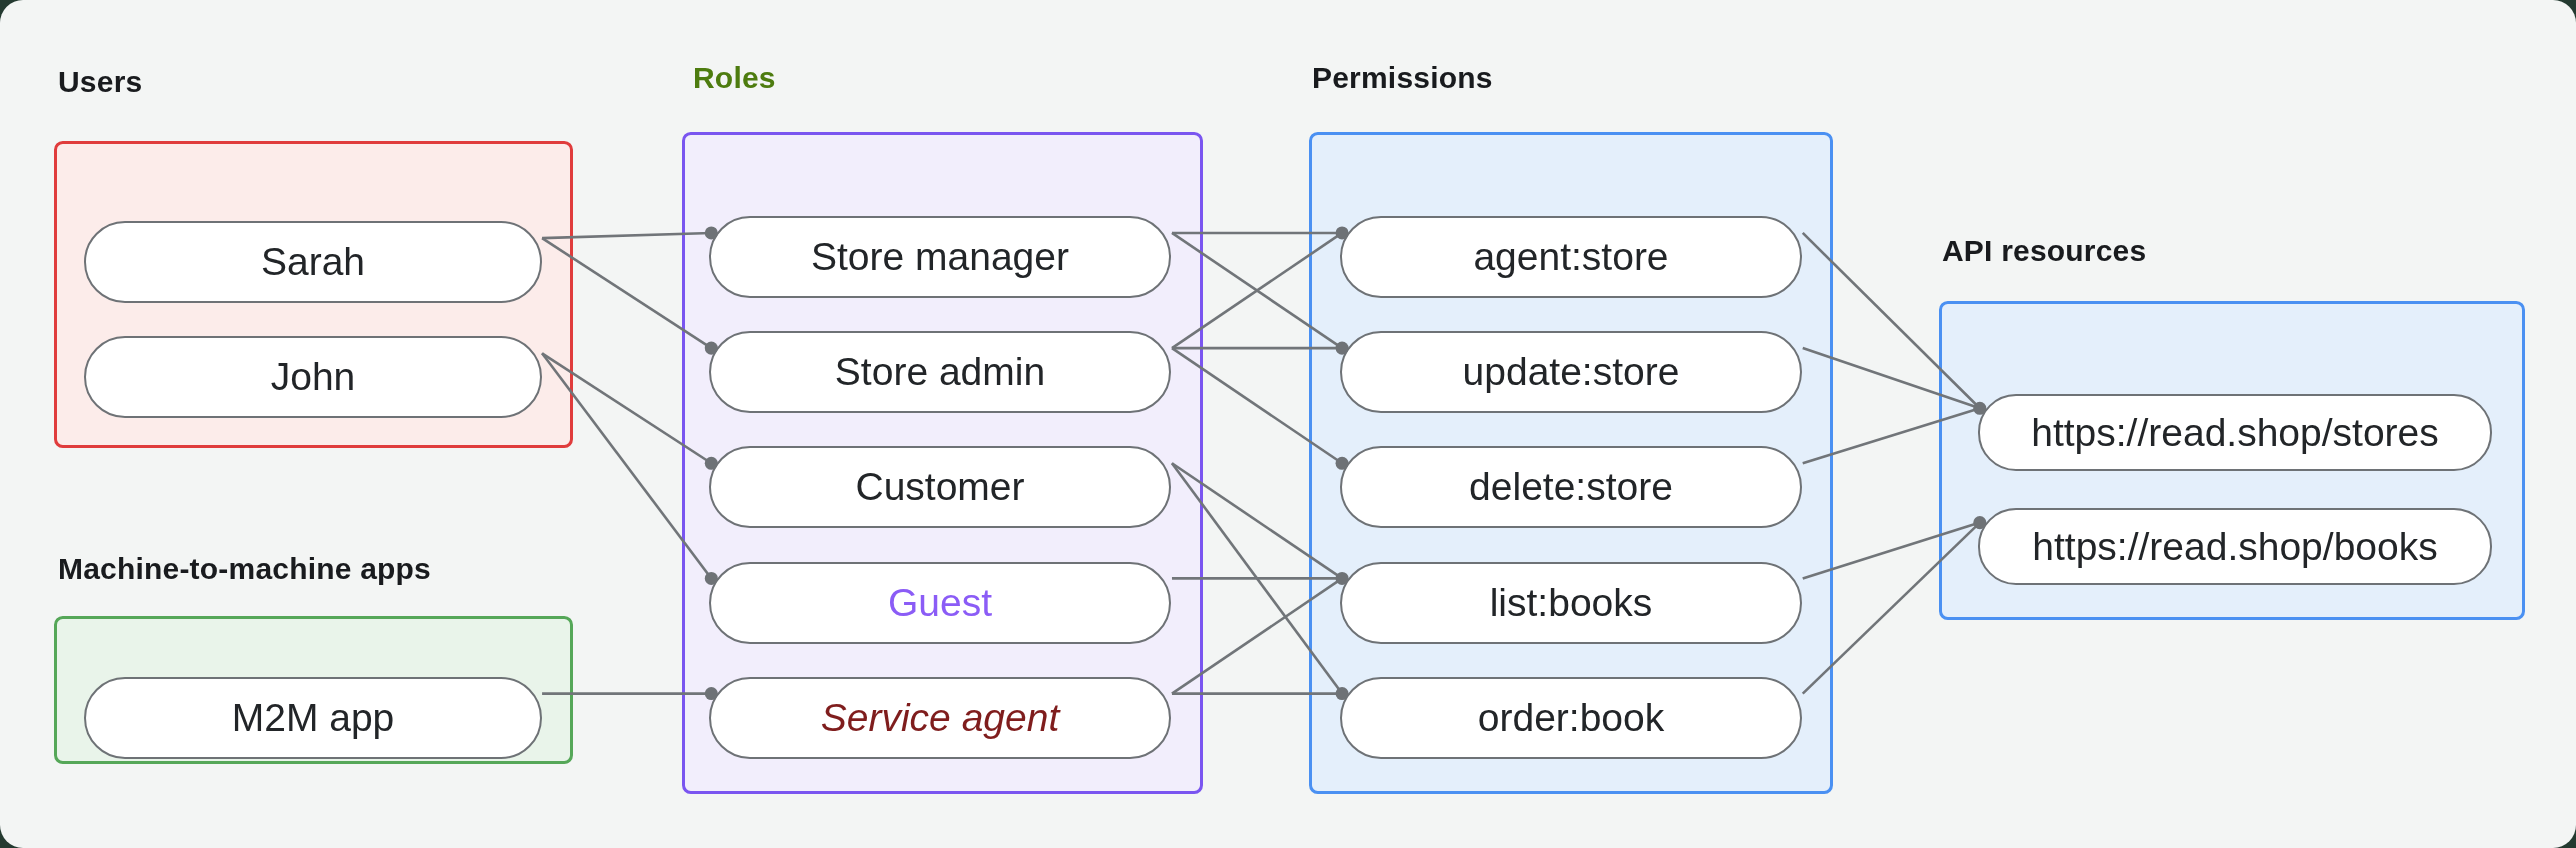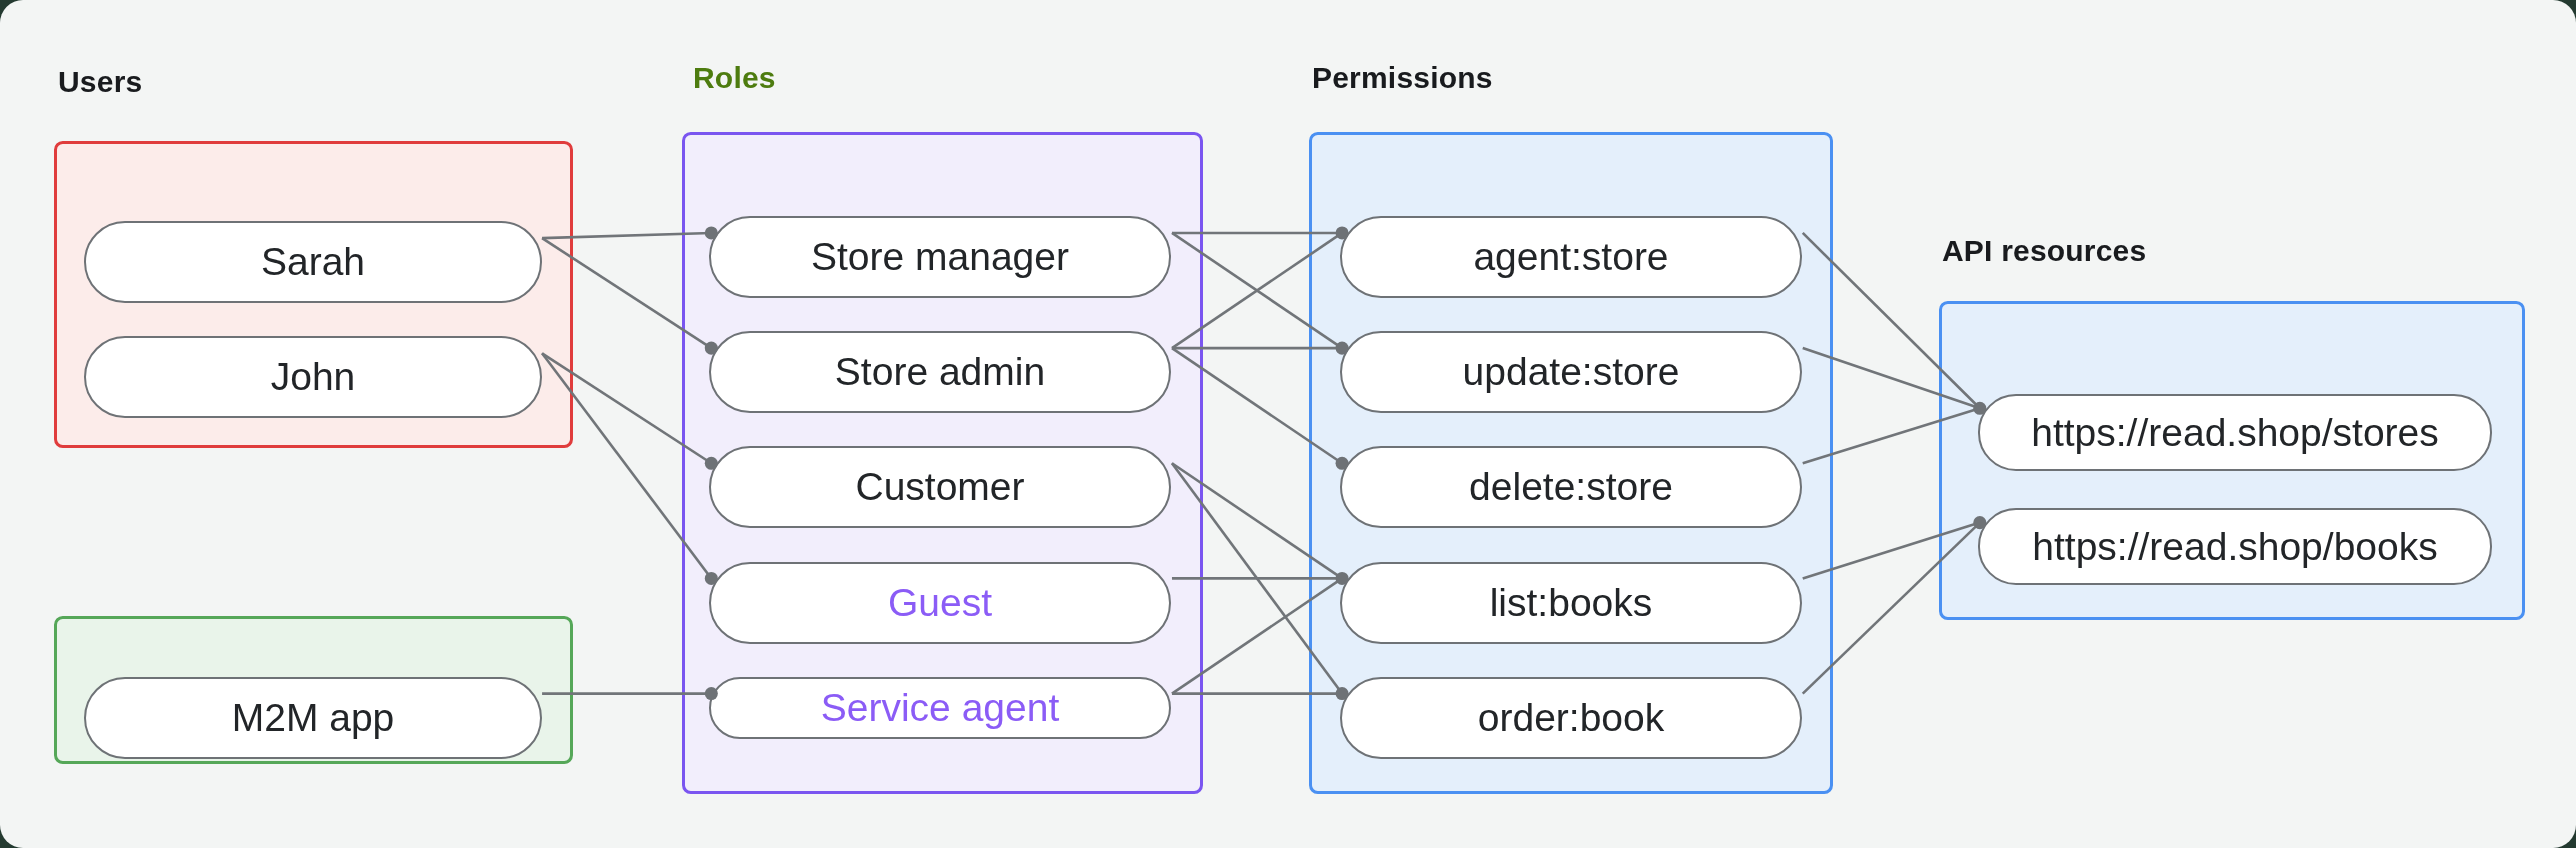--- a/index.html
+++ b/index.html
@@ -59,33 +59,34 @@
 
 <div class="panel" style="background: rgb(243, 245, 244);">
 
   <div class="group-box" style="left: 54px; top: 141px; width: 519px; height: 307px; border-color: rgb(224, 60, 60); background: rgb(252, 236, 234);"></div>
   <div class="group-box" style="left: 54px; top: 616px; width: 519px; height: 148px; border-color: rgb(85, 167, 88); background: rgb(233, 244, 234);"></div>
   <div class="group-box" style="left: 682px; top: 132px; width: 521px; height: 662px; border-color: rgb(122, 85, 240); background: rgb(242, 238, 252);"></div>
   <div class="group-box" style="left: 1309px; top: 132px; width: 524px; height: 662px; border-color: rgb(74, 144, 242); background: rgb(228, 239, 251);"></div>
   <div class="group-box" style="left: 1939px; top: 301px; width: 586px; height: 319px; border-color: rgb(74, 144, 242); background: rgb(228, 239, 251);"></div>
 
   <div class="group-label" style="left: 58px; top: 65px; color: rgb(25, 27, 30);">Users</div>
+  <div class="group-label" style="left: 58px; top: 552px; color: rgb(25, 27, 30);">Machine-to-machine apps</div>
   <div class="group-label" style="left: 693px; top: 61px; color: #4d7c0f;">Roles</div>
   <div class="group-label" style="left: 1312px; top: 61px; color: rgb(25, 27, 30);">Permissions</div>
   <div class="group-label" style="left: 1942px; top: 234px; color: rgb(25, 27, 30);">API resources</div>
 
   <div id="nodes-layer">
       <div class="node" style="left: 84px; top: 197px; width: 458px; height: 82px; border-color: rgb(110, 114, 118); background: rgb(255, 255, 255); color: rgb(34, 37, 40); border-radius: 41px;">Sarah</div>
       <div class="node" style="left: 84px; top: 312px; width: 458px; height: 82px; border-color: rgb(110, 114, 118); background: rgb(255, 255, 255); color: rgb(34, 37, 40); border-radius: 41px;">John</div>
       <div class="node" style="left: 84px; top: 653px; width: 458px; height: 82px; border-color: rgb(110, 114, 118); background: rgb(255, 255, 255); color: rgb(34, 37, 40); border-radius: 41px;">M2M app</div>
       <div class="node" style="left: 709px; top: 192px; width: 462px; height: 82px; border-color: rgb(110, 114, 118); background: rgb(255, 255, 255); color: rgb(34, 37, 40); border-radius: 41px;">Store manager</div>
       <div class="node" style="left: 709px; top: 307px; width: 462px; height: 82px; border-color: rgb(110, 114, 118); background: rgb(255, 255, 255); color: rgb(34, 37, 40); border-radius: 41px;">Store admin</div>
       <div class="node" style="left: 709px; top: 422px; width: 462px; height: 82px; border-color: rgb(110, 114, 118); background: rgb(255, 255, 255); color: rgb(34, 37, 40); border-radius: 41px;">Customer</div>
       <div class="node" style="left: 709px; top: 538px; width: 462px; height: 82px; border-color: rgb(110, 114, 118); background: rgb(255, 255, 255); color: #8b5cf6; border-radius: 41px;">Guest</div>
-      <div class="node" style="left: 709px; top: 653px; width: 462px; height: 62px; border-color: rgb(110, 114, 118); background: rgb(255, 255, 255); color: #8b5cf6; border-radius: 41px;">Service agent</div>
+      <div class="node" style="left: 709px; top: 653px; width: 462px; height: 82px; border-color: rgb(110, 114, 118); background: rgb(255, 255, 255); color: #7f1d1d; border-radius: 41px; font-style: italic;">Service agent</div>
       <div class="node" style="left: 1340px; top: 192px; width: 462px; height: 82px; border-color: rgb(110, 114, 118); background: rgb(255, 255, 255); color: rgb(34, 37, 40); border-radius: 41px;">agent:store</div>
       <div class="node" style="left: 1340px; top: 307px; width: 462px; height: 82px; border-color: rgb(110, 114, 118); background: rgb(255, 255, 255); color: rgb(34, 37, 40); border-radius: 41px;">update:store</div>
       <div class="node" style="left: 1340px; top: 422px; width: 462px; height: 82px; border-color: rgb(110, 114, 118); background: rgb(255, 255, 255); color: rgb(34, 37, 40); border-radius: 41px;">delete:store</div>
       <div class="node" style="left: 1340px; top: 538px; width: 462px; height: 82px; border-color: rgb(110, 114, 118); background: rgb(255, 255, 255); color: rgb(34, 37, 40); border-radius: 41px;">list:books</div>
       <div class="node" style="left: 1340px; top: 653px; width: 462px; height: 82px; border-color: rgb(110, 114, 118); background: rgb(255, 255, 255); color: rgb(34, 37, 40); border-radius: 41px;">order:book</div>
       <div class="node" style="left: 1978px; top: 370px; width: 514px; height: 77px; border-color: rgb(110, 114, 118); background: rgb(255, 255, 255); color: rgb(34, 37, 40); border-radius: 38px;">https://read.shop/stores</div>
       <div class="node" style="left: 1978px; top: 484px; width: 514px; height: 77px; border-color: rgb(110, 114, 118); background: rgb(255, 255, 255); color: rgb(34, 37, 40); border-radius: 38px;">https://read.shop/books</div>
     </div>
 
   <svg class="edges" id="edges-svg" viewBox="0 0 2952 972" xmlns="http://www.w3.org/2000/svg">

